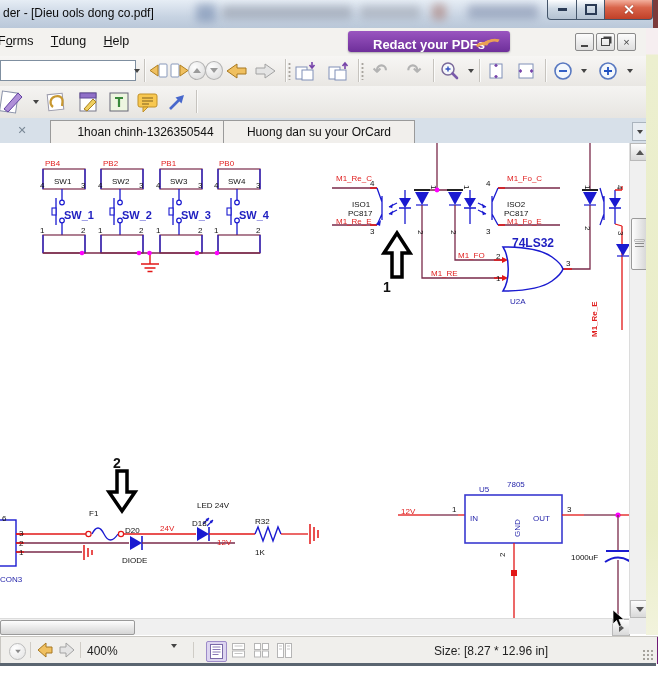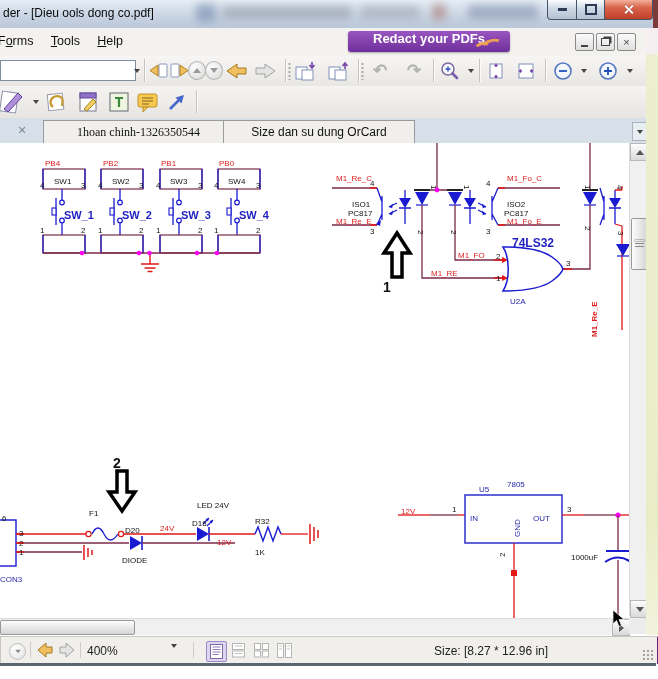--- a/index.html
+++ b/index.html
@@ -21,21 +21,21 @@
   .glyph-max{width:8px;height:7px;border:2px solid #2b3b55;}
   .glyph-x{position:relative;width:11px;height:11px;}
   .glyph-x:before,.glyph-x:after{content:"";position:absolute;left:5px;top:0;width:2.4px;height:11px;background:#fff;box-shadow:0 0 1px #6a1505;}
   .glyph-x:before{transform:rotate(45deg);} .glyph-x:after{transform:rotate(-45deg);}
   
   #menubar{left:0;top:28px;width:646px;height:28px;background:#f3f2ef;border-bottom:1px solid #d9d7d2;}
   .menuitem{display:inline-block;padding:6px 7px 5px 7px;font-size:12.5px;color:#111;}
   .menuitem .u{text-decoration:underline;}
   #menu-items{left:-9px;top:0;}
   #banner{left:348px;top:3px;width:162px;height:21px;border-radius:3px;
-    background:linear-gradient(#9a55c0,#6e2f9a);display:flex;align-items:flex-start;justify-content:center;
+    background:linear-gradient(#9a55c0,#6e2f9a);display:flex;align-items:flex-end;justify-content:center;
     color:#fff;font-weight:bold;font-size:13px;box-shadow:0 1px 2px rgba(0,0,0,.3);}
   .swoosh{position:absolute;border:3px solid #eaa055;border-color:#eaa055 transparent transparent transparent;border-radius:50%;}
   #mdibtns{right:10px;top:5px;display:flex;gap:2px;}
   .mdibtn{width:17px;height:16px;border:1px solid #8a8a8a;background:linear-gradient(#fcfcfc,#dedede);
     display:flex;align-items:center;justify-content:center;font-size:9px;color:#333;border-radius:2px;}
   
   #toolbar1{left:0;top:56px;width:646px;height:30px;background:linear-gradient(#f7f6f4,#e9e7e3);border-bottom:1px solid #cfccc7;}
   #toolbar2{left:0;top:86px;width:646px;height:32px;background:linear-gradient(#f5f4f2,#e7e5e1);border-bottom:1px solid #cfccc7;}
   .tbtn{position:absolute;top:2px;height:25px;display:flex;align-items:center;justify-content:center;}
   #toolbar2 .tbtn{top:3px;height:26px;}
@@ -110,21 +110,21 @@
     <div class="winbtn close">
         <span class="glyph-x"></span>
       </div>
   </div>
 </div>
 <div class="abs" id="titlestrip"></div>
 
 <div class="abs" id="menubar">
   <div class="abs" id="menu-items">
     <span class="menuitem"><span>F</span><span class="u">o</span><span>rms</span></span>
-    <span class="menuitem"><span></span><span class="u">T</span><span>ools</span></span>
+    <span class="menuitem"><span></span><span class="u">T</span><span>dung</span></span>
     <span class="menuitem"><span></span><span class="u">H</span><span>elp</span></span>
   </div>
   <div class="abs" id="banner">
     <span>Redact your PDFs</span>
     <span class="swoosh" style="right:6px;top:8px;width:18px;height:10px;transform:rotate(-15deg);"></span>
     <span class="swoosh" style="right:18px;top:11px;width:12px;height:8px;transform:rotate(-10deg);"></span>
   </div>
   <div class="abs" id="mdibtns">
     <div class="mdibtn">
         <span style="width:7px;height:2px;background:#444;margin-top:7px;"></span>
@@ -284,25 +284,25 @@
     <svg width="24" height="24">
       <path d="M5,19 L15,9" stroke="#4868cc" stroke-width="2.6"></path>
       <polygon points="19,5 10.5,7.5 16.5,13.5" fill="#4868cc"></polygon>
       </svg>
   </div>
   <div class="sep" style="left:196px;top:4px;"></div>
 </div>
 
 <div class="abs" id="tabbar">
   <div id="tab-close">✕</div>
-  <div class="tab" style="left:43px;width:189px;font-family:Liberation Serif, serif;">
+  <div class="tab" style="left:50px;width:189px;">
     <span>1hoan chinh-1326350544</span>
   </div>
   <div class="tab" style="left:223px;width:190px;">
-    <span>Size dan su dung OrCard</span>
+    <span>Huong dan su your OrCard</span>
   </div>
   <div id="tab-overflow">
       <span class="dd"></span>
     </div>
 </div>
 
 <div class="abs" id="canvas">
 <svg width="629" height="475" viewBox="0 143 629 475" font-family="Liberation Sans, sans-serif">
   <defs>
     <g id="swu">

